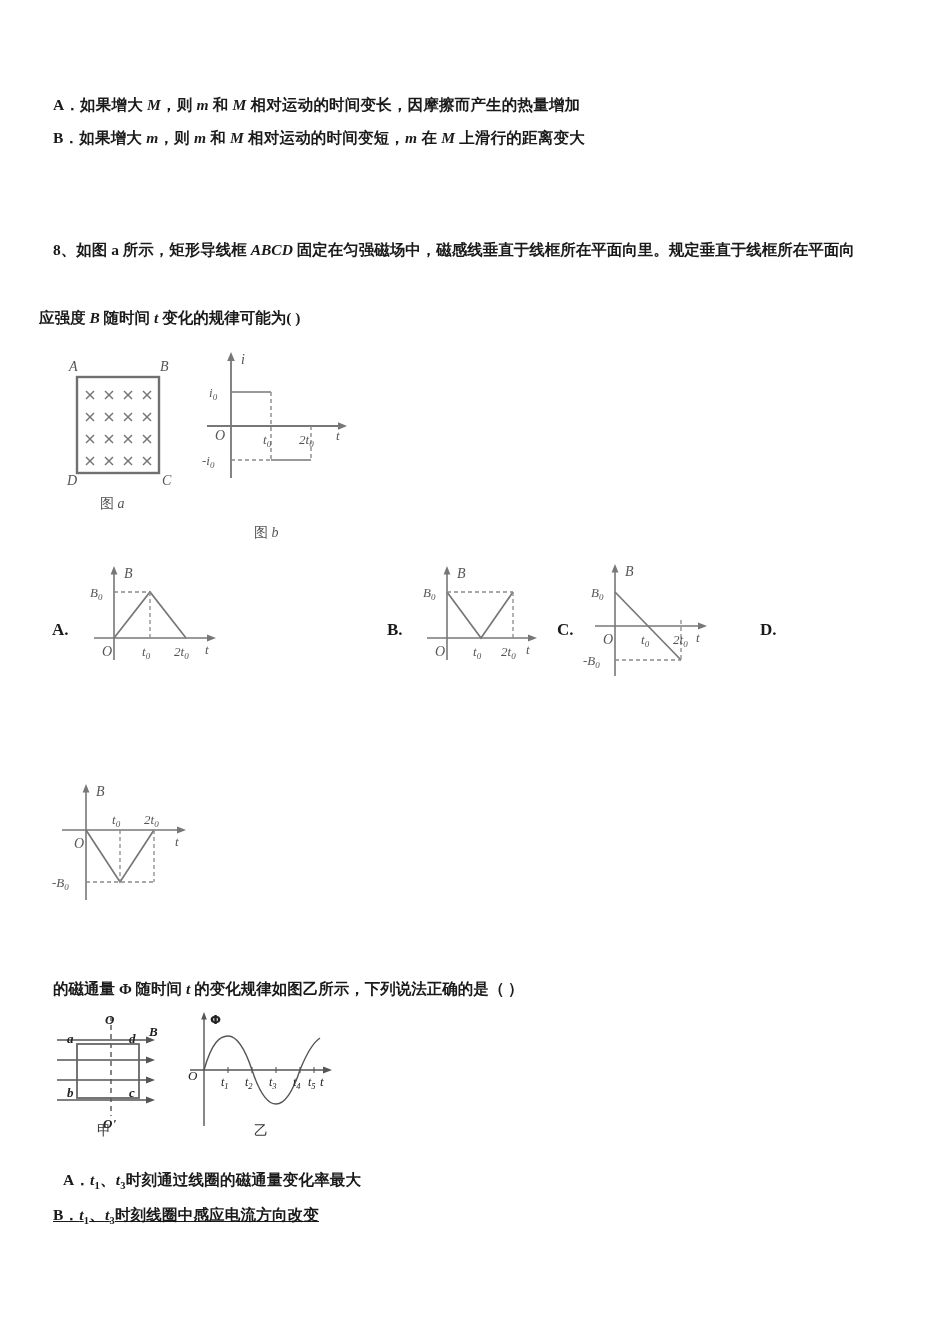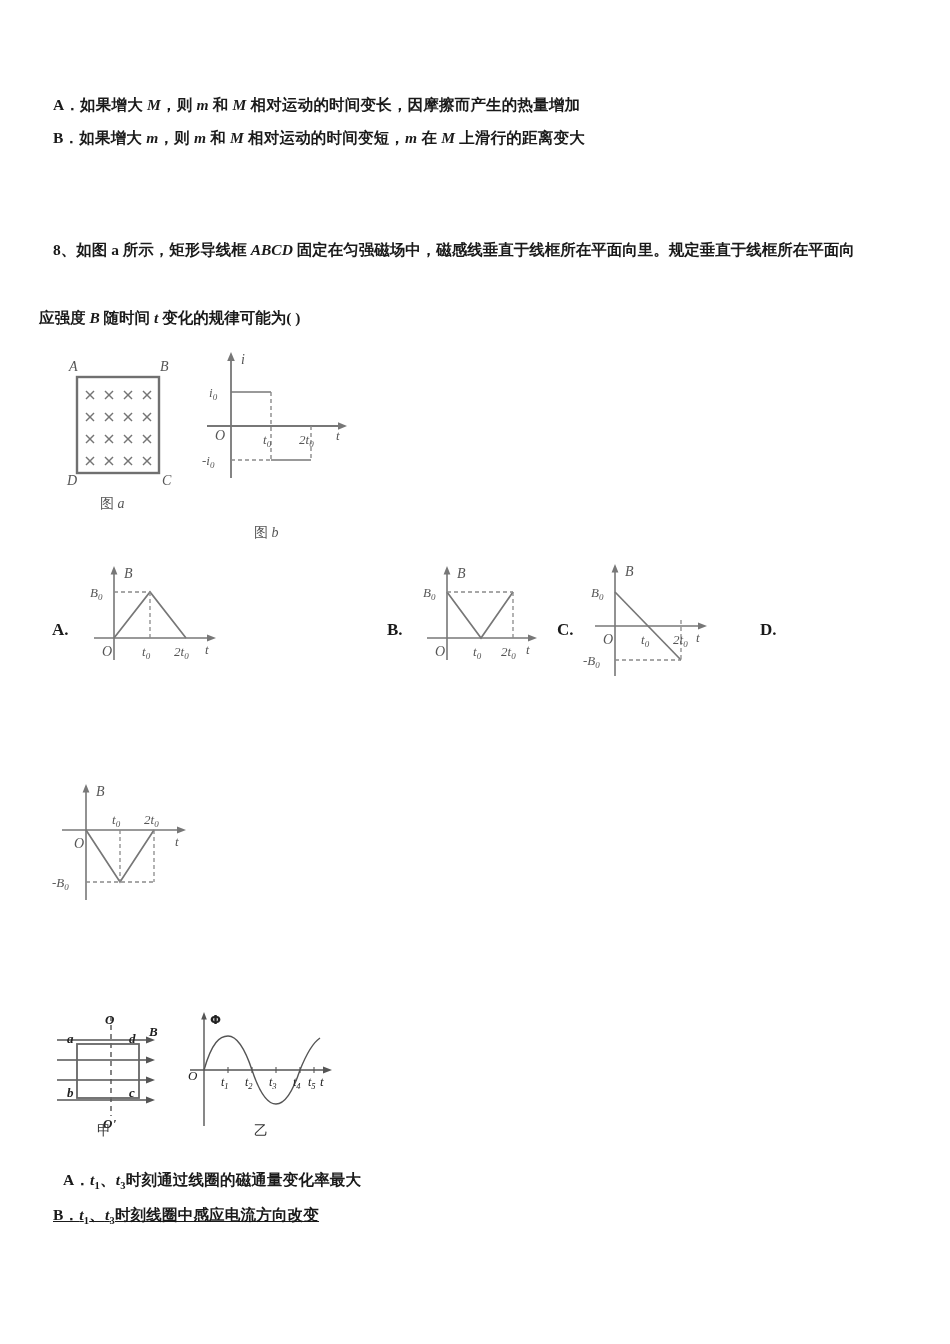--- a/index.html
+++ b/index.html
@@ -270,20 +270,23 @@
       <line x1="108" y1="52" x2="108" y2="104" stroke="#8a8a8a" stroke-width="1.3" stroke-dasharray="4,3"></line>
       <text x="50" y="18" font-size="14" font-style="italic" fill="#555" font-family="Liberation Serif, serif">B</text>
       <text x="129" y="68" font-size="13" font-style="italic" fill="#555" font-family="Liberation Serif, serif">t</text>
       <text x="28" y="70" font-size="14" font-style="italic" fill="#555" font-family="Liberation Serif, serif">O</text>
       <text x="6" y="109" font-size="13" font-style="italic" fill="#555" font-family="Liberation Serif, serif">-B<tspan font-size="9" dy="3">0</tspan></text>
       <text x="66" y="46" font-size="13" font-style="italic" fill="#555" font-family="Liberation Serif, serif">t<tspan font-size="9" dy="3">0</tspan></text>
       <text x="98" y="46" font-size="13" font-style="italic" fill="#555" font-family="Liberation Serif, serif">2t<tspan font-size="9" dy="3">0</tspan></text>
     </svg>
   </div>
 
+  <div class="q-text" style="left:45px; top:979px;">
+    的磁通量 Φ 随时间 <i>t</i> 的变化规律如图乙所示，下列说法正确的是（    ）
+  </div>
 
   <div class="fig" style="left:45px; top:1012px;">
     <svg width="150" height="120" viewBox="0 0 150 120">
 
       <line x1="58" y1="4" x2="58" y2="104" stroke="#444" stroke-width="1.3" stroke-dasharray="5,4"></line>
 
       <g stroke="#555" stroke-width="1.3">
         <line x1="4" y1="28" x2="96" y2="28"></line>
         <line x1="4" y1="48" x2="96" y2="48"></line>
         <line x1="4" y1="68" x2="96" y2="68"></line>

